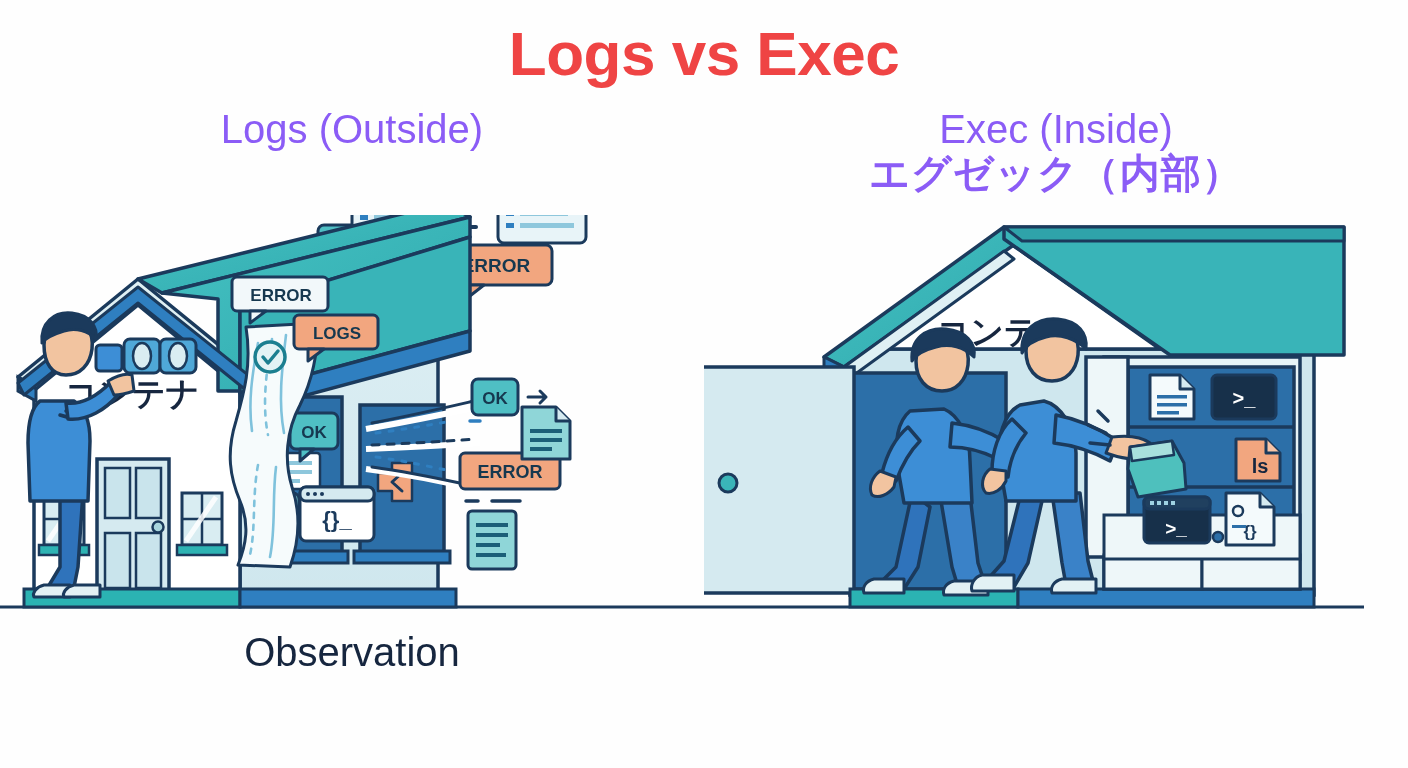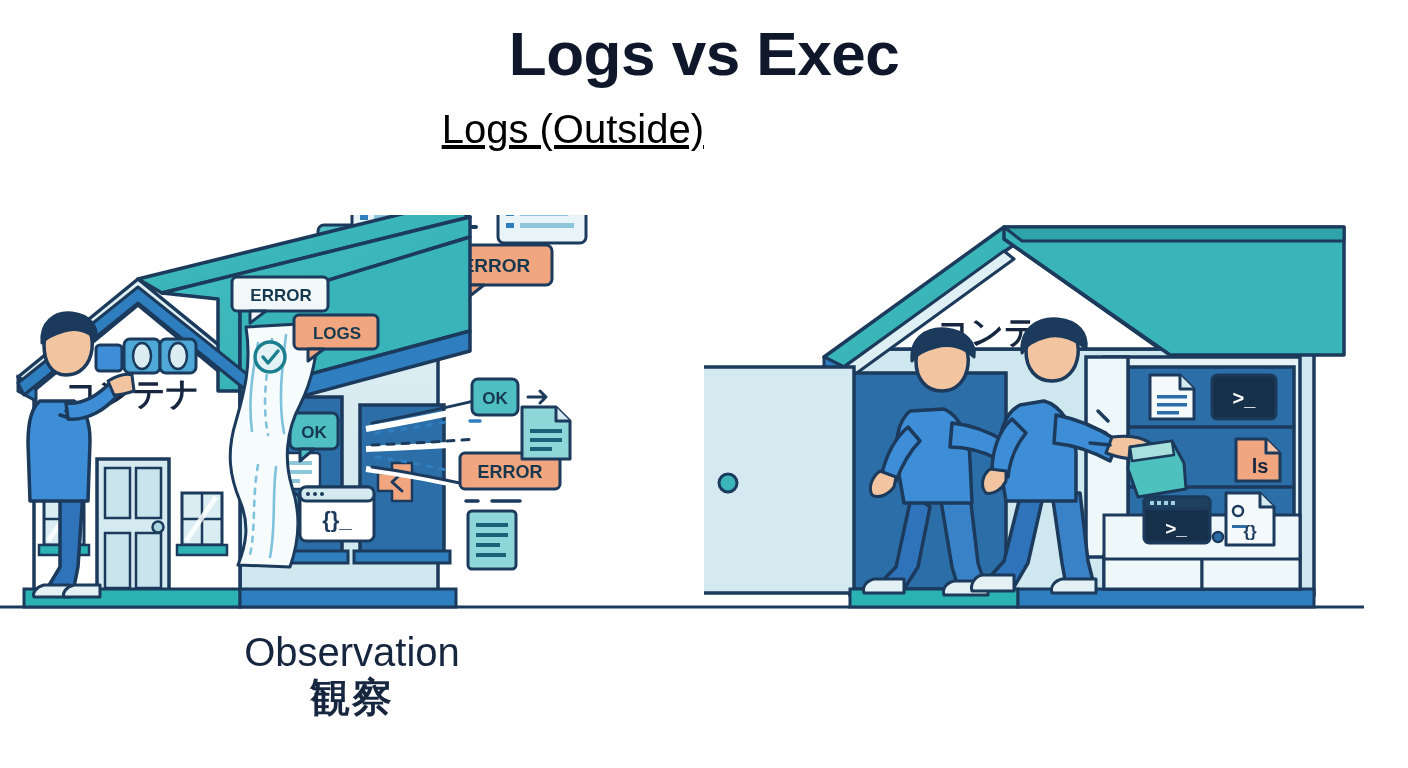--- a/index.html
+++ b/index.html
@@ -8,28 +8,28 @@
     background: #fefefe;
     font-family: "Liberation Sans", "DejaVu Sans", sans-serif;
     overflow: hidden;
   }
   #stage { position: relative; width: 1408px; height: 768px; background: #fefefe; }
 
   .title {
     position: absolute; top: 18px; left: 0; width: 1408px;
     text-align: center;
     font-size: 62px; font-weight: 700; letter-spacing: -0.5px;
-    color: #0f172a;
+    color: #ef4444;
   }
 
   .panel { position: absolute; top: 0; height: 768px; }
   .panel-left  { left: 0px;   width: 704px; }
   .panel-right { left: 704px; width: 704px; }
 
-  .hdr { position: absolute; top: 108px; left: 0; width: 100%; text-align: right; color: #000000; text-decoration: underline; }
+  .hdr { position: absolute; top: 108px; left: 0; width: 100%; text-align: center; color: #8b5cf6; }
   .hdr .en { font-size: 40px; font-weight: 400; line-height: 1.05; }
   .hdr .jp { font-size: 40px; font-weight: 700; line-height: 1.18; letter-spacing: 1px; }
 
   .caption { position: absolute; top: 632px; left: 0; width: 100%; text-align: center; color: #16263f; }
   .caption .en { font-size: 40px; font-weight: 400; line-height: 1.03; }
   .caption .jp { font-size: 40px; font-weight: 700; line-height: 1.2; letter-spacing: 2px; }
 
   .scene { position: absolute; top: 215px; left: 0; width: 704px; height: 410px; }
 
   svg { display: block; }
@@ -307,26 +307,29 @@
             <ellipse cx="178" cy="141" rx="9" ry="13" fill="#d9edf2" stroke="#1b3a5c" stroke-width="2.5"></ellipse>
             <ellipse cx="142" cy="141" rx="9" ry="13" fill="#d9edf2" stroke="#1b3a5c" stroke-width="2.5"></ellipse>
           </g>
         </g>
 
       </svg>
     </div>
 
     <div class="caption">
       <div class="en">Observation</div>
-      <div class="jp">観察</div>
     </div>
   </div>
 
   <div class="panel panel-right">
 
+    <div class="hdr">
+      <div class="en">Exec (Inside)</div>
+      <div class="jp">エグゼック（内部）</div>
+    </div>
 
     <div class="scene">
       <svg width="704" height="410" viewBox="0 0 704 410">
         <defs>
           <linearGradient id="roofR" x1="0" y1="0" x2="1" y2="1">
             <stop offset="0" stop-color="#45c2c2"></stop>
               <stop offset="1" stop-color="#2fa8ae"></stop>
           </linearGradient>
         </defs>
 

